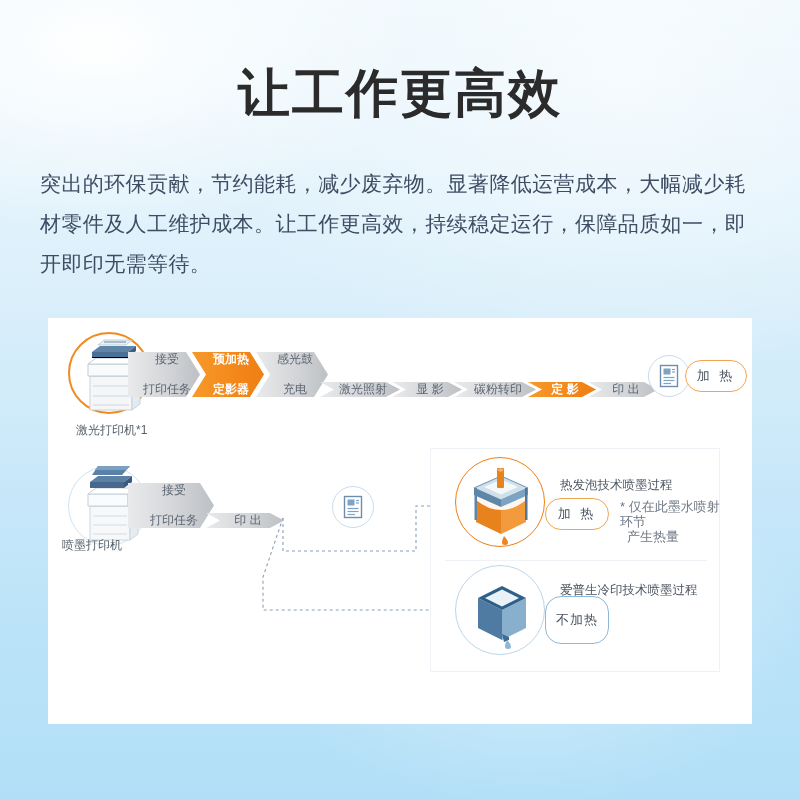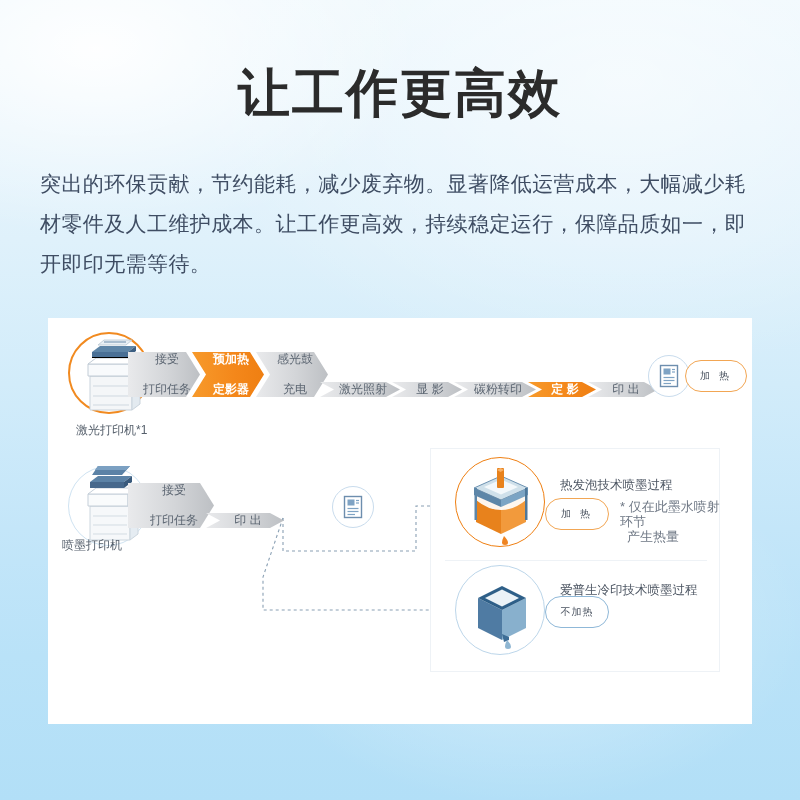--- a/index.html
+++ b/index.html
@@ -84,21 +84,21 @@
     background:#fff;
     display:flex;align-items:center;justify-content:center;
     box-sizing:border-box;
   }
 
   
   .pill{
     position:absolute;
     display:flex;align-items:center;justify-content:center;
     border-radius:16px;background:#fff;
-    font-size:10px;letter-spacing:3px;
+    font-size:13px;letter-spacing:3px;
     box-sizing:border-box;
   }
   .pill.orange{border:1.4px solid #f2a654;color:#4a5360;}
   .pill.blue{border:1.4px solid #8fb8d8;color:#4a5360;}
 
   
   .panel{
     position:absolute;left:430px;top:448px;width:290px;height:224px;
     border:1px solid #eef2f6;
     box-sizing:border-box;
@@ -309,15 +309,15 @@
     <path d="M17 20 L34 11.5 L51 20 L34 28.5 Z" fill="#eaf2f7"></path>
     <path d="M10 16 L34 4 L58 16 L34 28 Z" fill="none" stroke="#2e5f88" stroke-width="0"></path>
 
     <path d="M10 20 L34 8 L58 20 L58 24 L34 36 L10 24 Z" fill="#2e5f88" opacity="0.0"></path>
     <path d="M34 56 L41 59 L41 62 L36 64 Z" fill="#3d6d96"></path>
     <path d="M39 62 Q43 66 43 68.5 Q43 71 40 71 Q37 71 37 68.5 Q37 66 39 62 Z" fill="#8fb6d2"></path>
   </svg>
 
   <div class="detail-title" style="left:560px;top:582px;">爱普生冷印技术喷墨过程</div>
 
-  <div class="pill blue" style="left:545px;top:596px;width:64px;height:32px;letter-spacing:1px;">不加热</div>
+  <div class="pill blue" style="left:545px;top:596px;width:64px;height:48px;letter-spacing:1px;">不加热</div>
 
 </div>
 
 </body></html>

